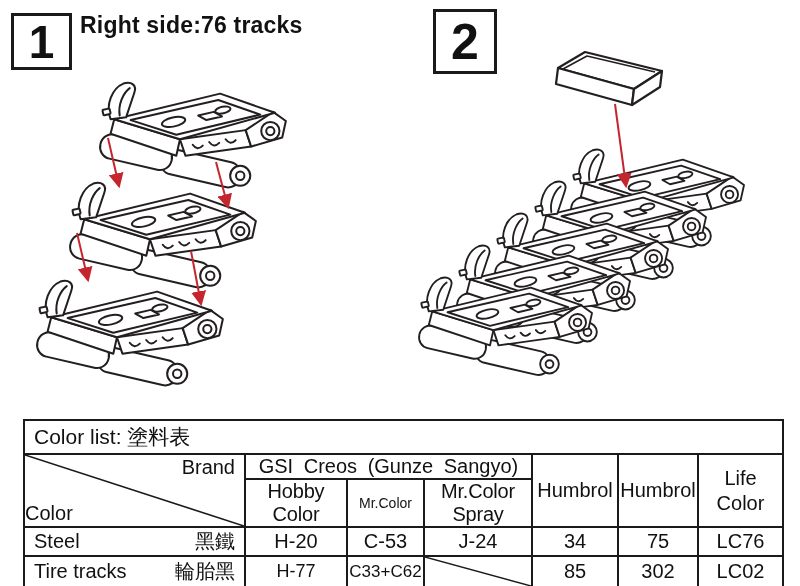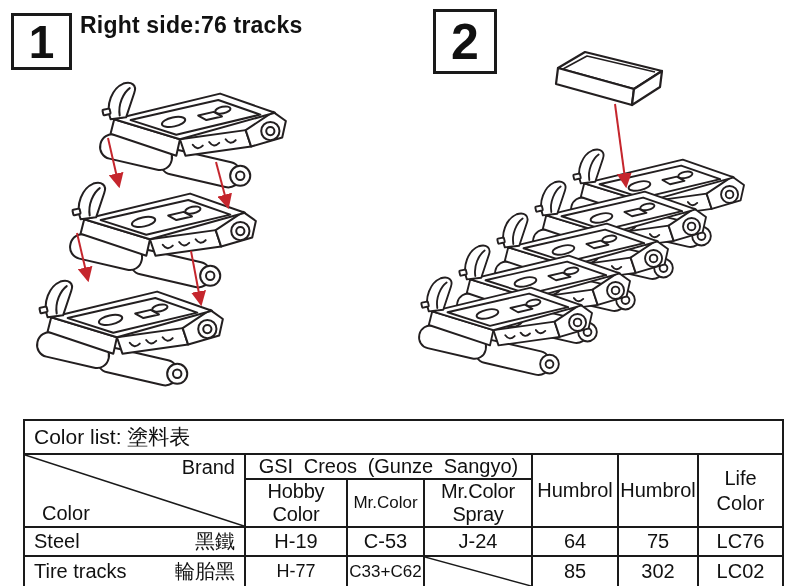--- a/index.html
+++ b/index.html
@@ -29,24 +29,24 @@
     border-collapse:collapse;table-layout:fixed;background:#fff;
   }
   .ctable td{
     border:2px solid #1a1a1a;padding:0;font-size:20px;color:#111;
     text-align:center;vertical-align:middle;overflow:hidden;
   }
   .ctable td.title{ text-align:left;padding-left:9px;font-size:21px; }
   .ctable td.diag{ position:relative;margin-top:12px; }
   .diag-line{ position:absolute;left:0;top:0;width:100%;height:100%; }
   .corner-brand{ position:absolute;top:1px;right:9px;font-size:20px; }
-  .corner-color{ position:absolute;bottom:1px;left:17px;font-size:20px; }
+  .corner-color{ position:absolute;bottom:1px;left:0;font-size:20px; }
   .grp{ font-size:19px;word-spacing:5px; }
   .subh{ font-size:15px;letter-spacing:-0.2px; }
-  .subh.mr{ font-size:17px;letter-spacing:0; }
+  .subh.mr{ font-size:14px;letter-spacing:0; }
   .namecell{ display:flex;justify-content:space-between;align-items:center;
              padding:0 9px 0 9px;font-size:20px; }
   .lifecol{ line-height:25px;padding:0 6px; }
 </style>
 </head>
 <body>
 
 <div class="page">
 
   <svg class="art" width="800" height="419" viewBox="0 0 800 419">
@@ -158,24 +158,24 @@
         <td class="subh mr">Mr.Color</td>
         <td class="subh">Mr.Color Spray</td>
       </tr>
       <tr style="height:15px">
         <td>
           <div class="namecell">
             <span>Steel</span>
             <span>黑鐵</span>
           </div>
         </td>
-        <td>H-19</td>
+        <td>H-20</td>
         <td>C-53</td>
         <td>J-24</td>
-        <td>64</td>
+        <td>34</td>
         <td>75</td>
         <td>LC76</td>
       </tr>
       <tr style="height:31px">
         <td>
           <div class="namecell">
             <span>Tire tracks</span>
             <span>輪胎黑</span>
           </div>
         </td>

